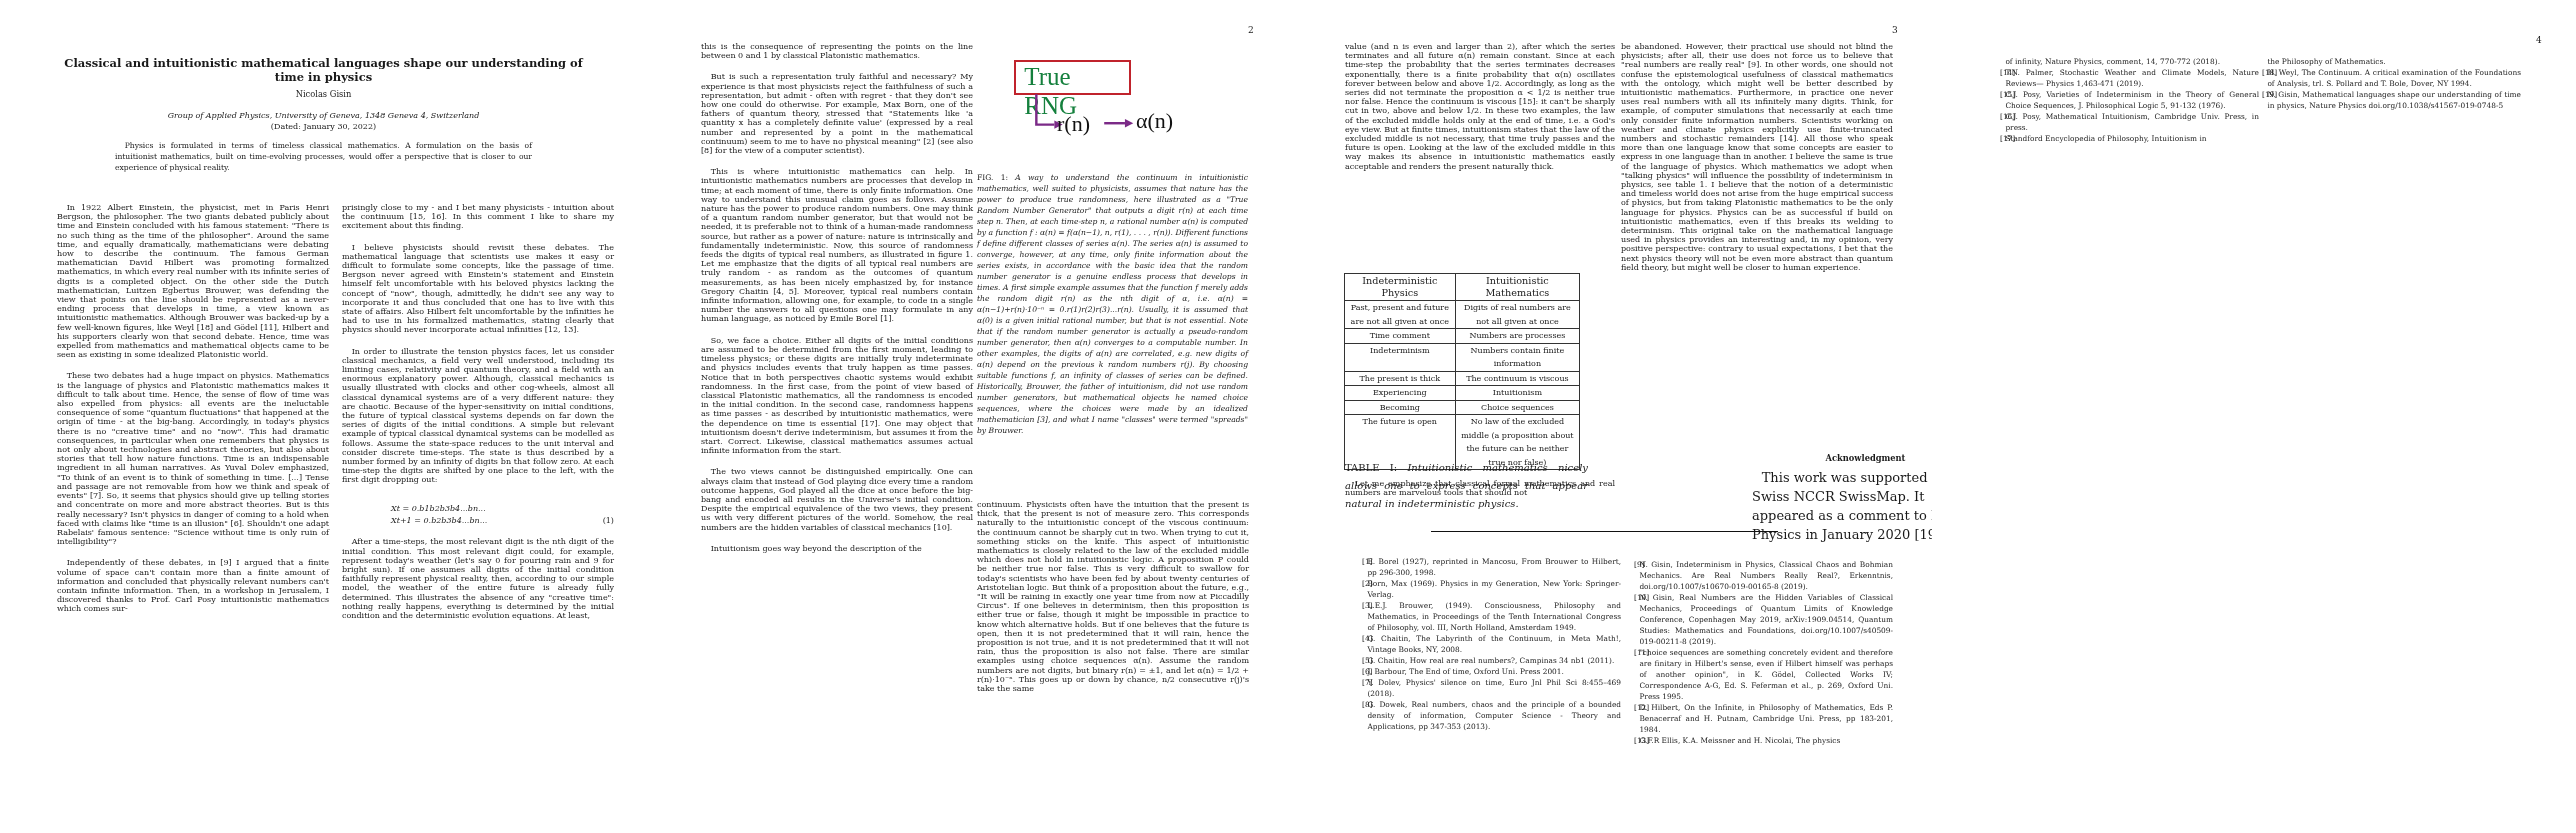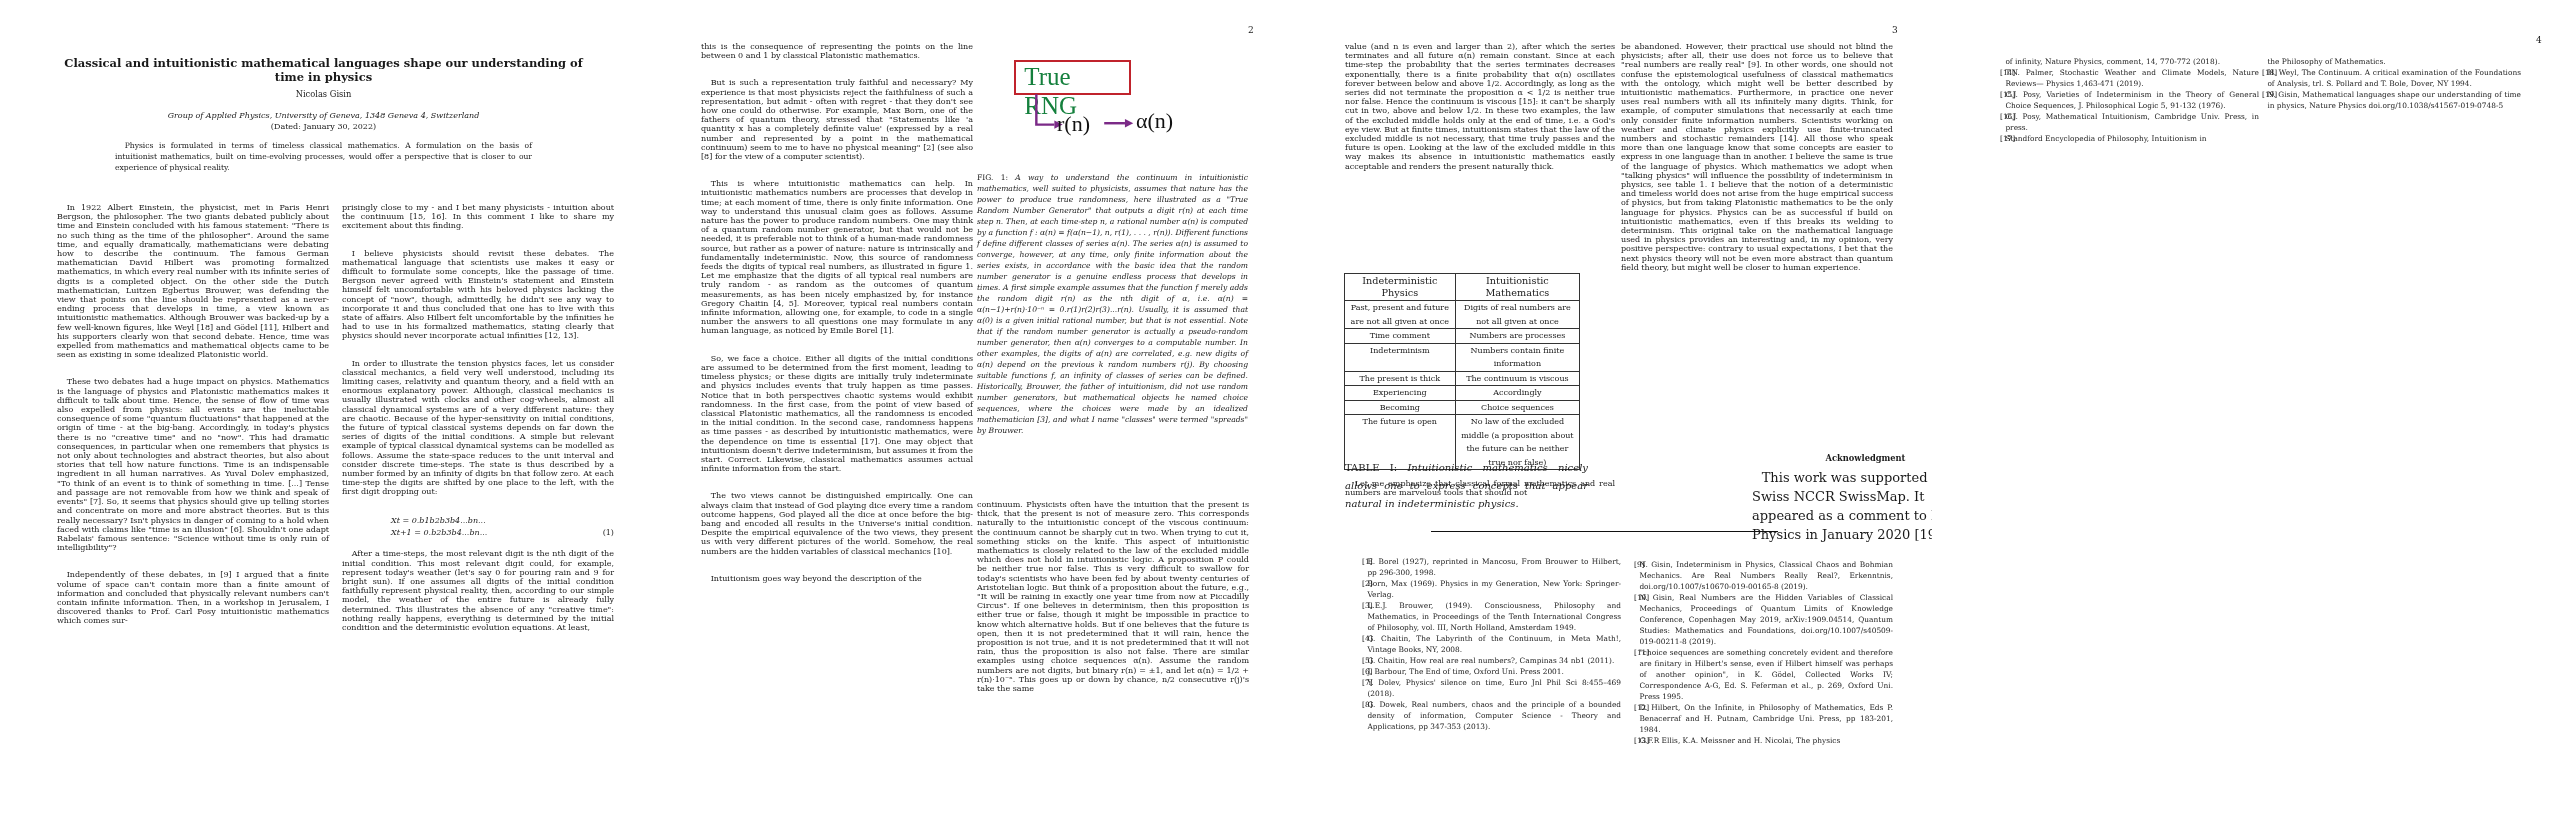--- a/index.html
+++ b/index.html
@@ -5,21 +5,21 @@
   html, body { margin:0; padding:0; background:#ffffff; }
   body { width:2576px; height:834px; position:relative; overflow:hidden; font-family:"DejaVu Serif", serif; color:#1a1a1a; }
   .page { position:absolute; top:0; height:834px; background:#fff; }
   #p1 { left:0; width:644px; }
   #p2 { left:644px; width:644px; }
   #p3 { left:1288px; width:644px; }
   #p4 { left:1932px; width:644px; }
   .pagenum { position:absolute; top:25px; font-size:9px; }
   .col { position:absolute; font-size:8px; line-height:9.2px; text-align:justify; hyphens:auto; }
   .col p { margin:0; text-indent:9.7px; }
-  .col p + p { margin-top:18px; }
+  .col p + p { margin-top:12px; }
   .noindent { text-indent:0 !important; }
 
   .arxiv { position:absolute; left:5.6px; top:806px; transform-origin:0 0; transform:rotate(-90deg); font-family:"Liberation Serif", serif; font-size:26.4px; color:#808080; white-space:nowrap; letter-spacing:0.3px; }
 
   .title { position:absolute; left:49px; top:56px; width:549px; text-align:center; font-weight:bold; font-size:11.5px; line-height:14px; }
   .author { position:absolute; left:49px; top:89px; width:549px; text-align:center; font-size:8.3px; }
   .affil { position:absolute; left:49px; top:111px; width:549px; text-align:center; font-size:8px; font-style:italic; }
   .date { position:absolute; left:49px; top:122px; width:549px; text-align:center; font-size:8px; }
   .abstract { position:absolute; left:115px; top:140px; width:417px; font-size:7.6px; line-height:11px; text-align:justify; }
   .abstract p { margin:0; text-indent:9.7px; }
@@ -144,21 +144,21 @@
   <tr>
         <td>Indeterminism</td>
         <td>Numbers contain finite information</td>
       </tr>
   <tr>
         <td>The present is thick</td>
         <td>The continuum is viscous</td>
       </tr>
   <tr>
         <td>Experiencing</td>
-        <td>Accordingly</td>
+        <td>Intuitionism</td>
       </tr>
   <tr>
         <td>Becoming</td>
         <td>Choice sequences</td>
       </tr>
   <tr>
         <td>The future is open</td>
         <td>No law of the excluded middle (a proposition about the future can be neither true nor false)</td>
       </tr>
 </tbody>

